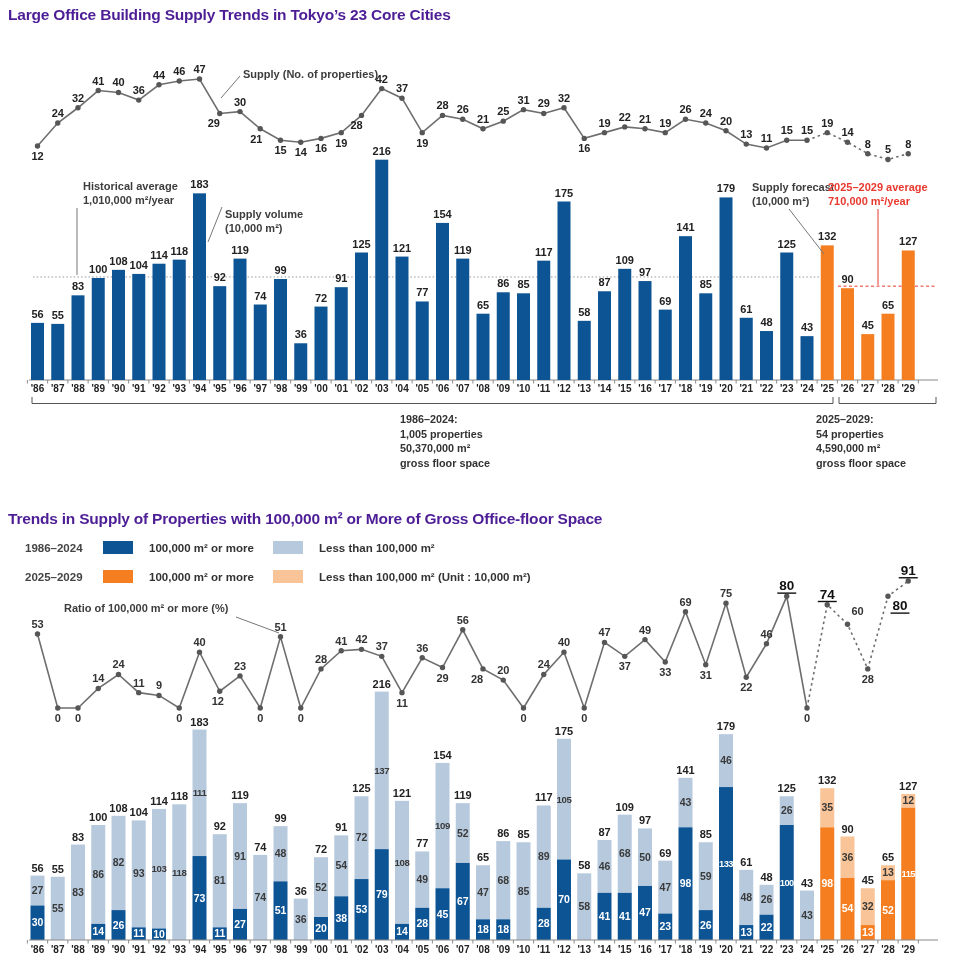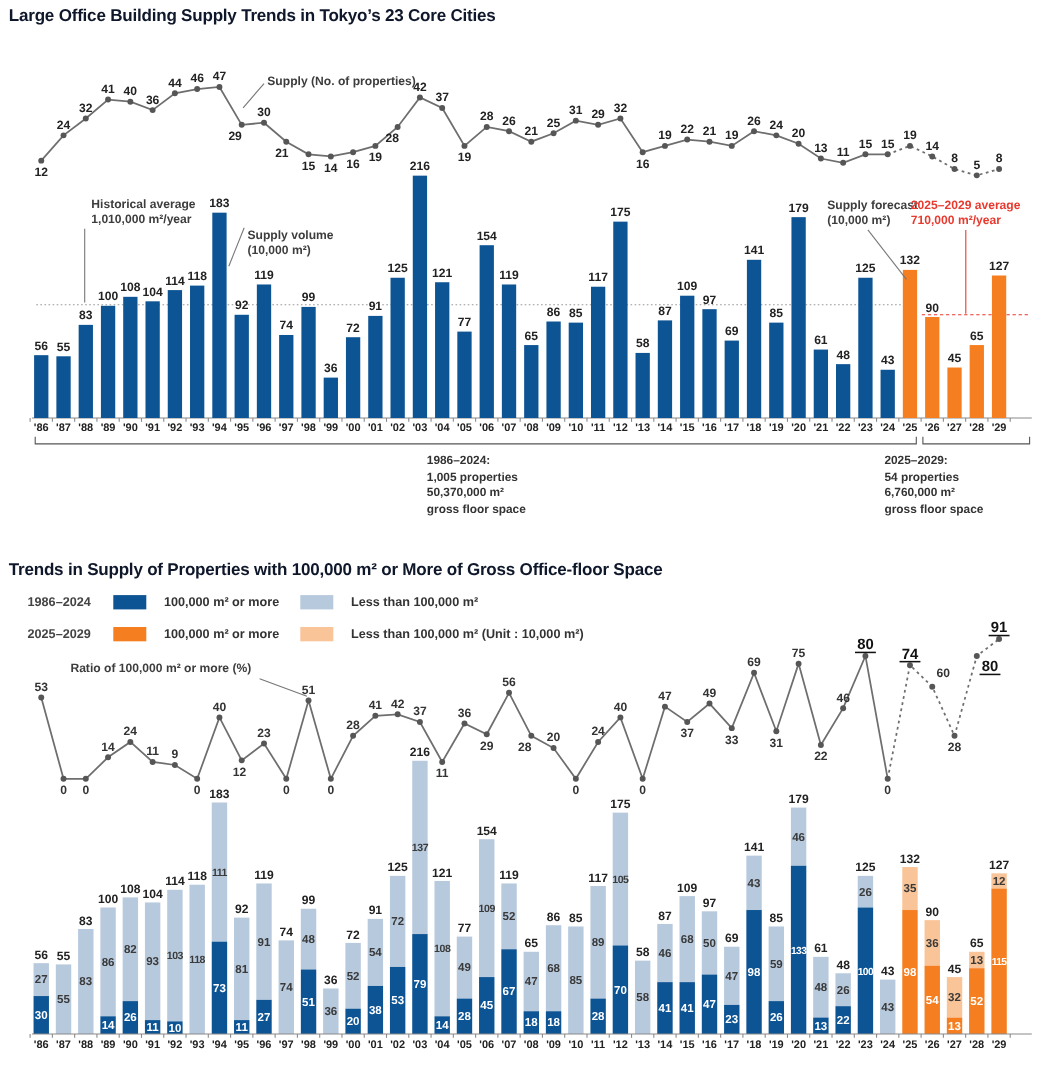--- a/index.html
+++ b/index.html
@@ -1,21 +1,21 @@
 <!DOCTYPE html>
 <html><head>
 <meta charset="utf-8">
 <style>
   html,body{margin:0;padding:0;background:#fff;}
   body{width:960px;height:980px;position:relative;font-family:"Liberation Sans",sans-serif;overflow:hidden;}
   .abs{position:absolute;}
-  .chart-title{font-size:15.5px;font-weight:700;color:#0f172a;letter-spacing:-0.2px;}
+  .chart-title{font-size:15.5px;font-weight:700;color:#4c1d95;letter-spacing:-0.2px;}
   .annot{font-size:11px;font-weight:700;color:#3d3d3d;line-height:13.5px;white-space:nowrap;}
   .annot.red{color:#e8392e;}
-  .note{font-size:10.8px;font-weight:600;color:#333;line-height:14.6px;white-space:nowrap;}
+  .note{font-size:10.8px;font-weight:600;color:#333;line-height:14.6px;white-space:nowrap;margin-left:12px;}
   .legend{display:grid;grid-template-columns:62px 30px 108px 30px auto;column-gap:10px;row-gap:6px;
           align-items:center;font-size:11.5px;font-weight:600;color:#333;gap:16px;}
   .lsw{height:13px;width:30px;display:inline-block;}
   .lperiod{color:#444;}
   svg{position:absolute;left:0;}
   svg text{font-family:"Liberation Sans",sans-serif;}
 </style>
 </head>
 <body>
 
@@ -335,21 +335,21 @@
 <div class="abs note" style="left:388px;top:412px;">
   <div>1986–2024:</div>
   <div>1,005 properties</div>
   <div>50,370,000 m²</div>
   <div>gross floor space</div>
 </div>
 
 <div class="abs note" style="left:804px;top:412px;">
   <div>2025–2029:</div>
   <div>54 properties</div>
-  <div>6,760,000 m²</div>
+  <div>4,590,000 m²</div>
   <div>gross floor space</div>
 </div>
 
 <div class="abs chart-title" style="left:8px;top:510px;">Trends in Supply of Properties with 100,000 m² or More of Gross Office-floor Space</div>
 
 <div class="abs legend" style="left:25px;top:541px;">
   <span class="lperiod">1986–2024</span>
   <span class="lsw" style="background: rgb(13, 84, 148);"></span>
   <span>100,000 m² or more</span>
   <span class="lsw" style="background: rgb(183, 201, 221);"></span>

